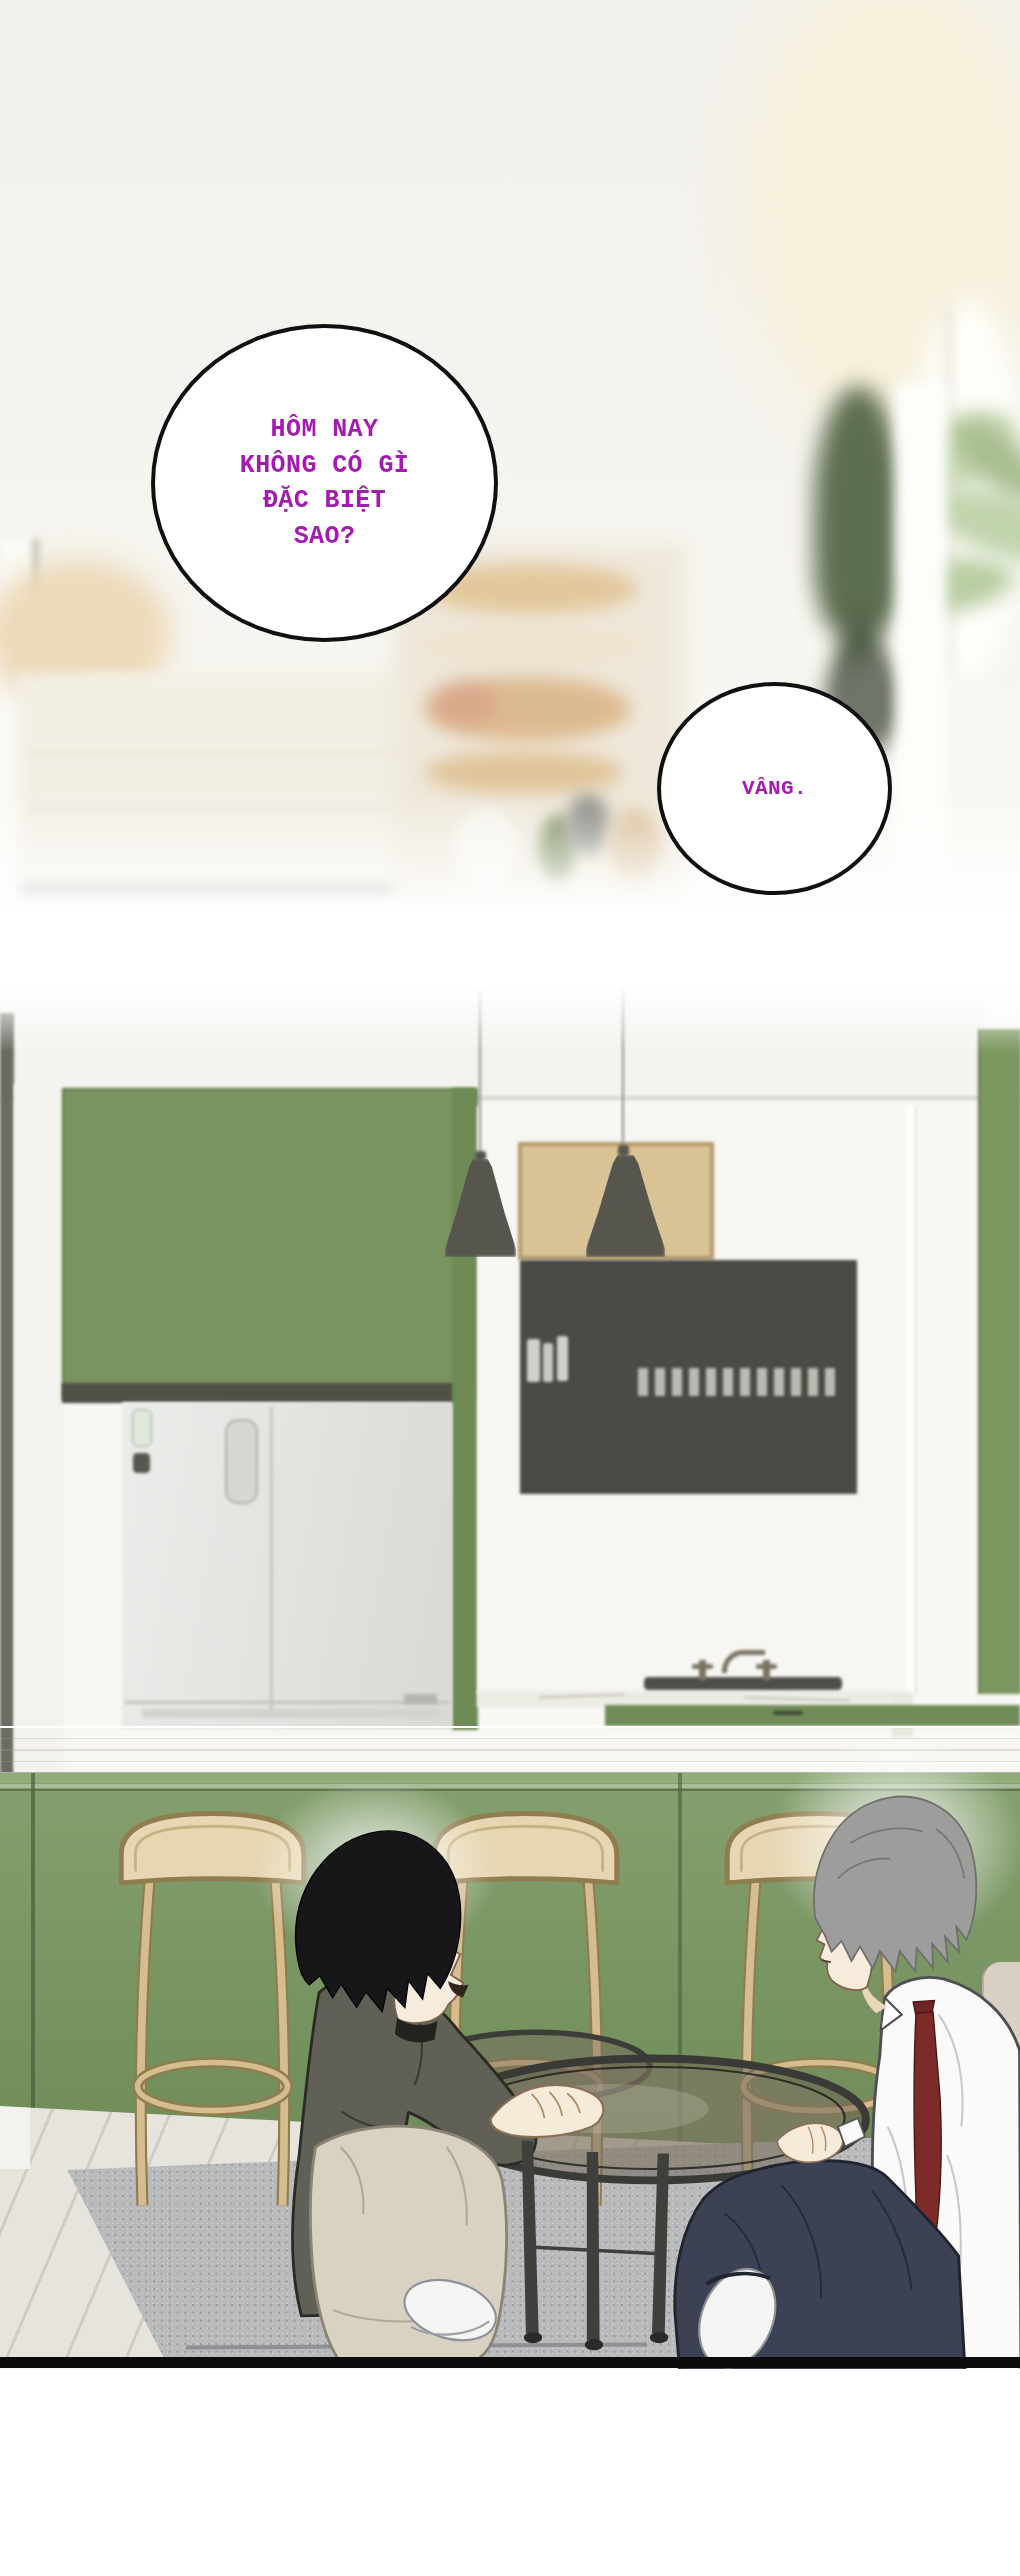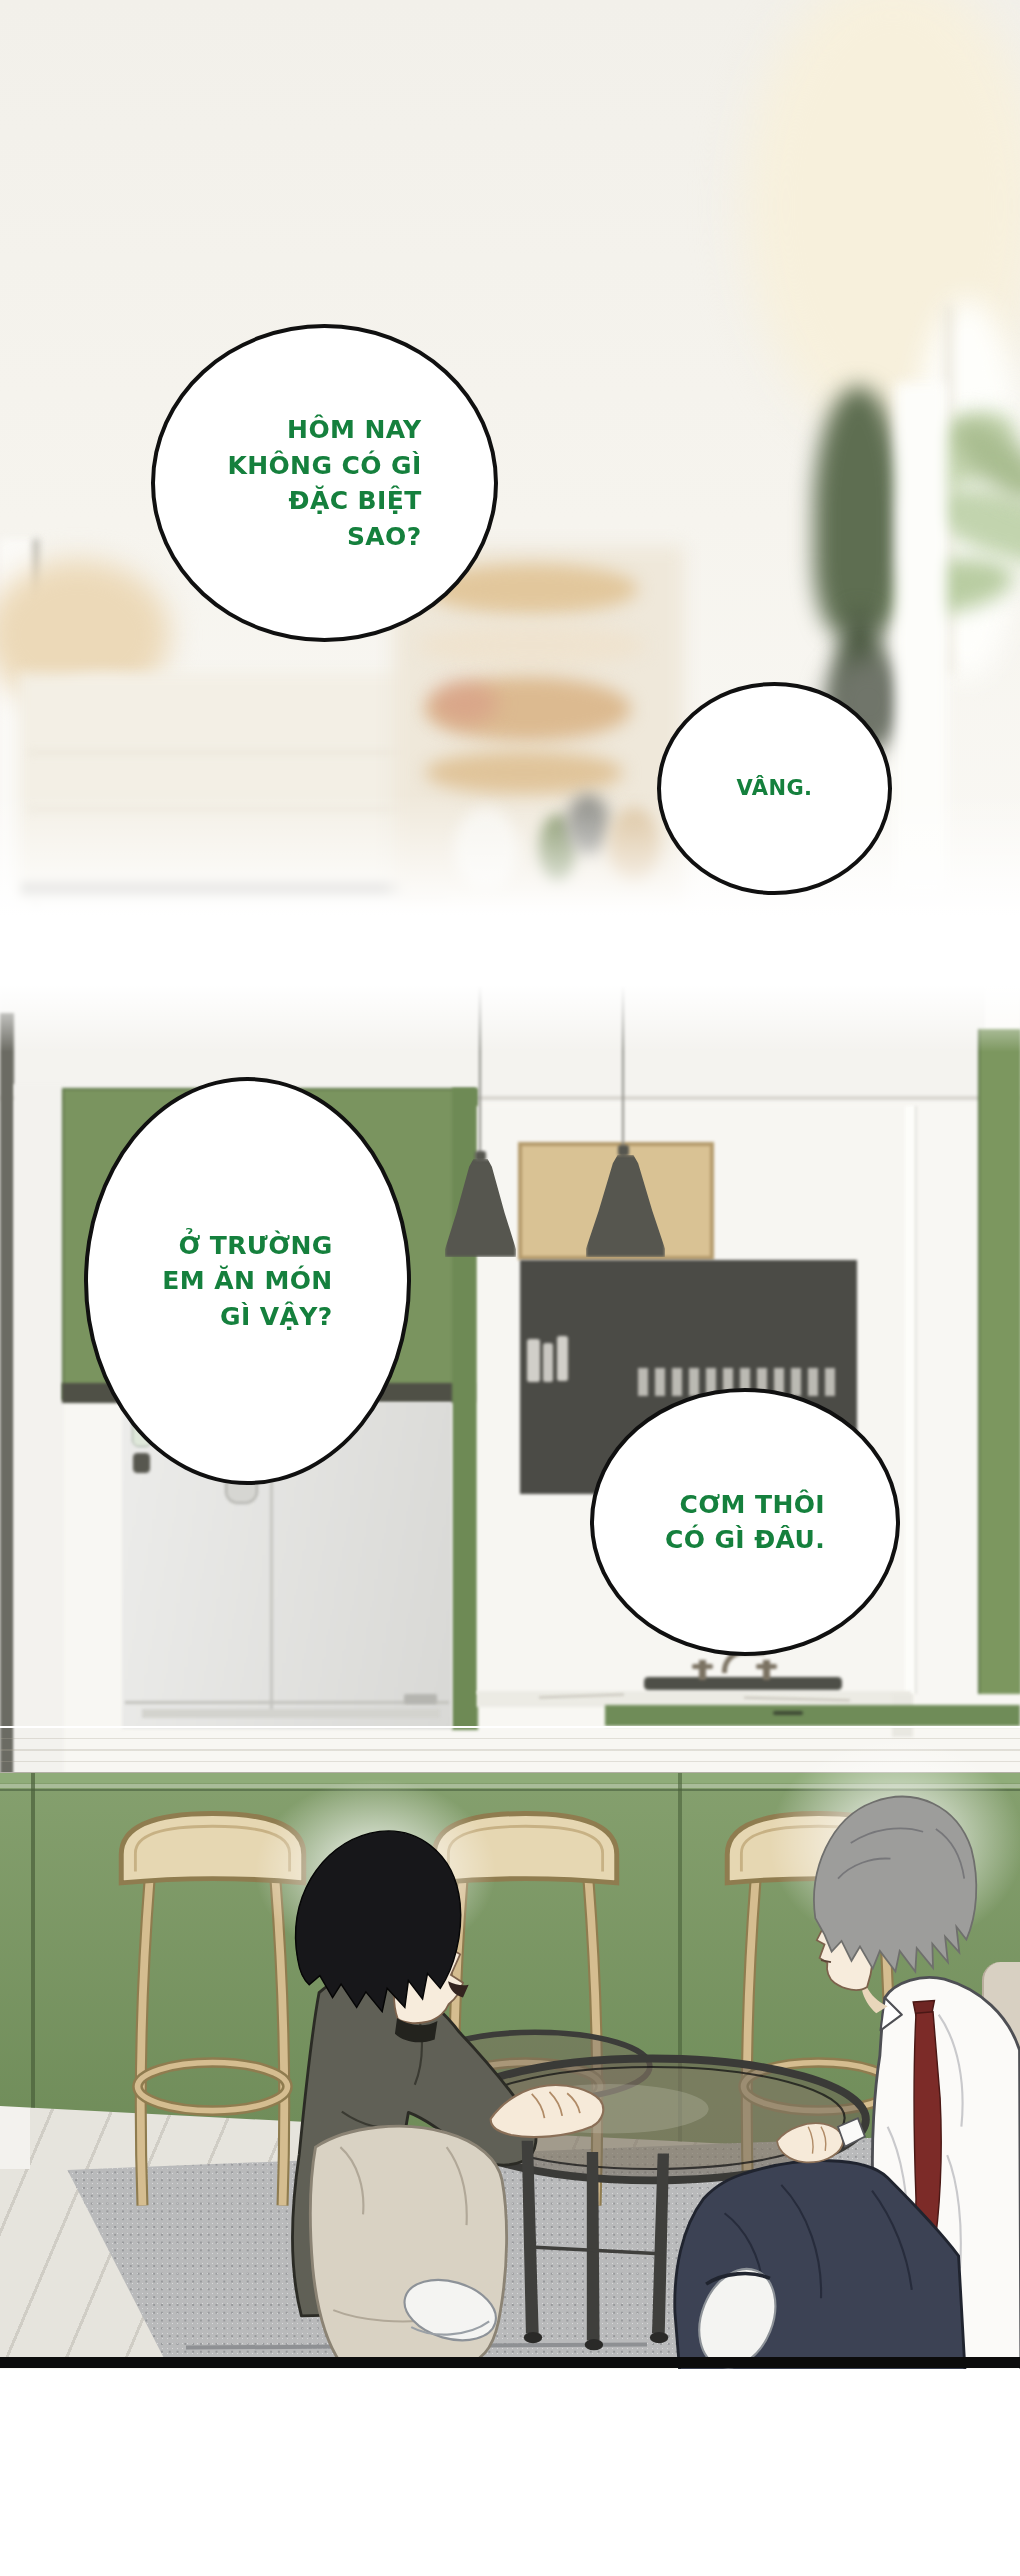--- a/index.html
+++ b/index.html
@@ -3,22 +3,22 @@
 <meta charset="utf-8">
 <style>
   html,body{margin:0;padding:0;background:#ffffff;}
   #page{position:relative;width:1021px;height:2576px;background:#ffffff;overflow:hidden;
         font-family:"DejaVu Sans",sans-serif;}
   .abs{position:absolute;}
   .blob{position:absolute;border-radius:50%;}
   .panel{position:absolute;left:0;width:1021px;overflow:hidden;}
   .bubble{position:absolute;background:#ffffff;border:4.3px solid #101010;border-radius:50%;
           box-sizing:border-box;display:flex;align-items:center;justify-content:center;z-index:60;}
-  .bubble-text{white-space:pre-line;text-align:right;font-weight:700;color:#15803d;
-               line-height:1.42;letter-spacing:0.4px;}
+  .bubble-text{white-space:pre-line;text-align:center;font-weight:700;color:#a21caf;
+               line-height:1.42;letter-spacing:0.4px;font-family:Liberation Mono, monospace;}
   .kx{filter:blur(1.8px);}   
   .lamp{position:absolute;background:#56564f;
         clip-path:polygon(40% 0,60% 0,66% 8%,84% 55%,100% 92%,100% 100%,0 100%,0 92%,16% 55%,34% 8%);}
   svg{position:absolute;overflow:visible;}
 </style>
 </head>
 <body>
 
 <div id="page">
 
@@ -236,27 +236,18 @@
     <svg style="left:397px;top:1028px;width:510px;height:397px;z-index:24;" viewBox="0 0 720 560">
       <path d="M176,180 L192,180 L200,452 L182,452 Z" fill="#3f3f3c"></path>
       <path d="M268,196 L284,196 L286,462 L268,462 Z" fill="#3f3f3c"></path>
       <path d="M368,198 L384,198 L378,452 L360,452 Z" fill="#3f3f3c"></path>
       <path d="M188,330 L378,340" stroke="#3f3f3c" stroke-width="5"></path>
       <ellipse cx="192" cy="458" rx="13" ry="8" fill="#2a2a28"></ellipse>
       <ellipse cx="278" cy="468" rx="13" ry="8" fill="#2a2a28"></ellipse>
       <ellipse cx="370" cy="458" rx="13" ry="8" fill="#2a2a28"></ellipse>
     </svg>
 
-    <div class="bubble" style="left:84px;top:92px;width:327px;height:408px;">
-      <div class="bubble-text" style="font-size:25px;">Ở TRƯỜNG
-EM ĂN MÓN
-GÌ VẬY?</div>
-    </div>
-    <div class="bubble" style="left:590px;top:403px;width:310px;height:268px;">
-      <div class="bubble-text" style="font-size:25px;">CƠM THÔI
-CÓ GÌ ĐÂU.</div>
-    </div>
 
     <div class="abs" style="left:0;top:1372px;width:1021px;height:11.3px;background:#0c0c0c;z-index:40;"></div>
   </div>
 
 </div>
 
 
 </body></html>

